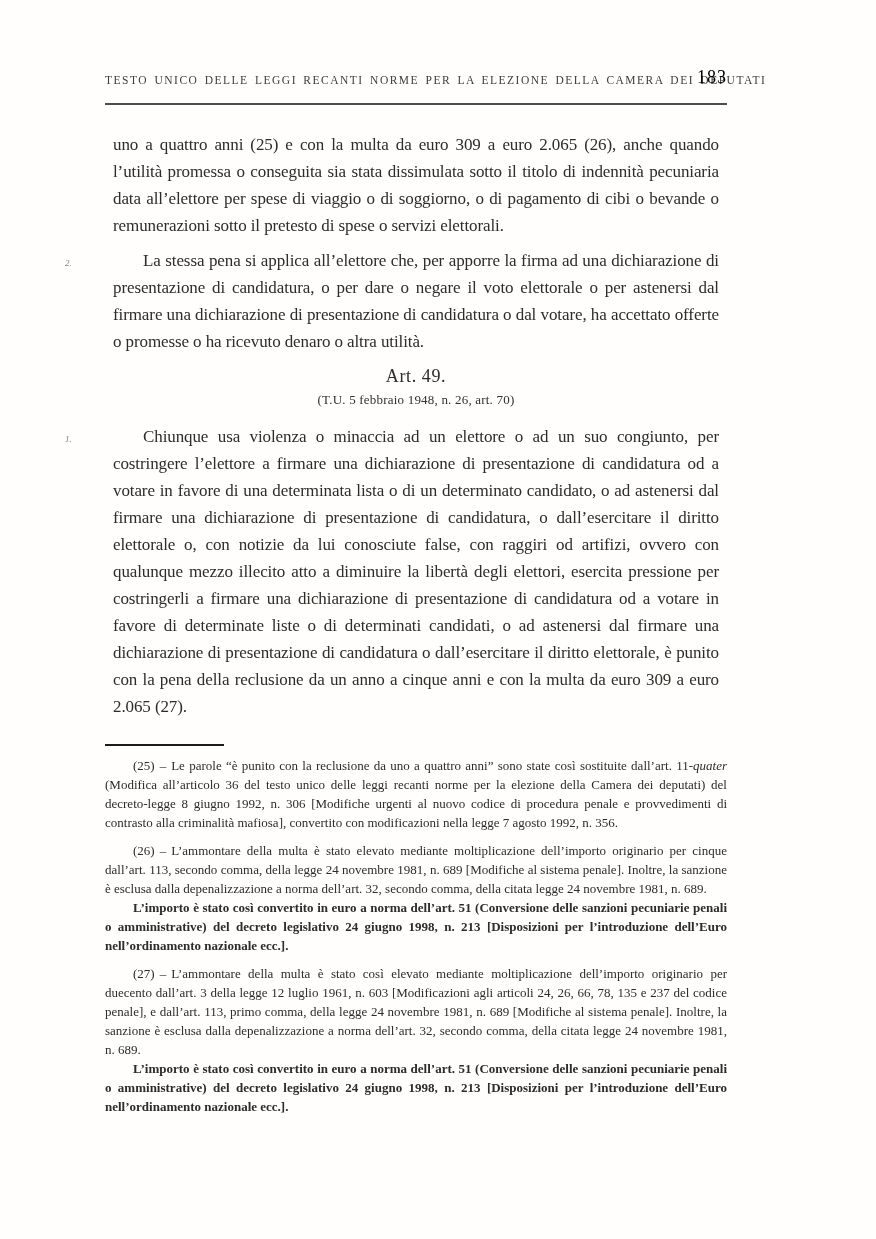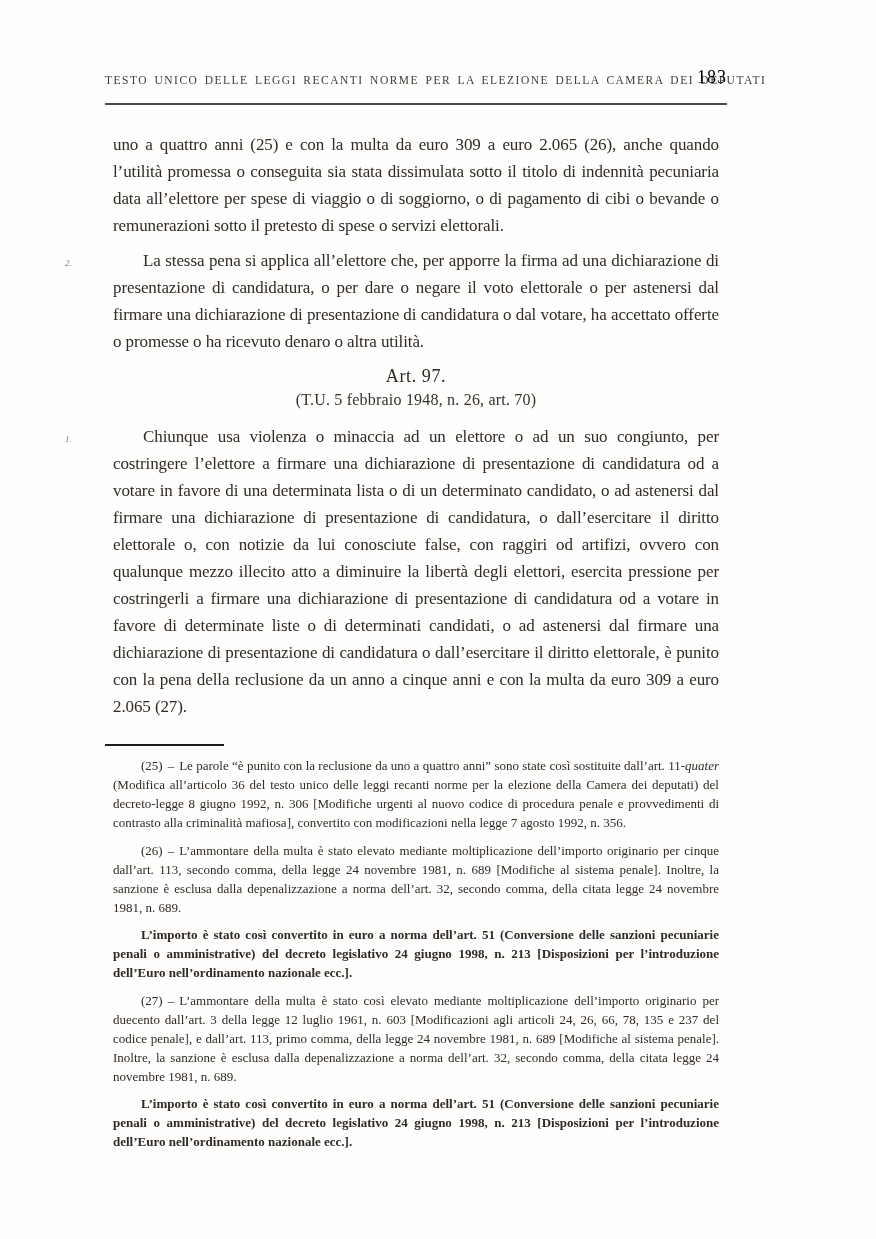--- a/index.html
+++ b/index.html
@@ -73,21 +73,21 @@
   .art-title {
     margin: 8px 0 0 0;
     font-size: 18px;
     font-weight: normal;
     text-align: center;
     letter-spacing: 0.6px;
     line-height: 27px;
   }
   .art-source {
     text-align: center;
-    font-size: 16px;
+    font-size: 13px;
     line-height: 18px;
     margin: 1px 0 14px 0;
     letter-spacing: 0.2px;
     color: #33302d;
   }
   
   .fn-sep {
     margin-top: 24px;
     width: 119px;
     height: 2px;
@@ -96,21 +96,21 @@
   .footnotes {
     margin-top: 10px;
     font-size: 13px;
     line-height: 19px;
     text-align: justify;
     letter-spacing: 0;
     color: #2e2b28;
   }
   .footnote { margin-bottom: 9px; }
   .footnote:last-child { margin-bottom: 0; }
-  .footnote p { margin: 8px; text-indent: 28px; }
+  .footnote p { margin: 0; text-indent: 28px; }
   .footnote p.fn-cont { text-indent: 28px; font-weight: bold; }
   .fn-dash { padding: 0 5px; }
   .fn-italic { font-style: italic; }
 </style>
 </head>
 <body>
 
 <div class="page">
   <div class="column">
 
@@ -123,21 +123,21 @@
 
     <div class="body-block">
 
       <p class="para-continuation">uno a quattro anni (25) e con la multa da euro 309 a euro 2.065 (26), anche quando l’utilità promessa o conseguita sia stata dissimulata sotto il titolo di indennità pecuniaria data all’elettore per spese di viaggio o di soggiorno, o di pagamento di cibi o bevande o remunerazioni sotto il pretesto di spese o servizi elettorali.</p>
 
       <div class="para-wrap">
         <span class="margin-num">2.</span>
         <p class="para-indent">La stessa pena si applica all’elettore che, per apporre la firma ad una dichiarazione di presentazione di candidatura, o per dare o negare il voto elettorale o per astenersi dal firmare una dichiarazione di presentazione di candidatura o dal votare, ha accettato offerte o promesse o ha ricevuto denaro o altra utilità.</p>
       </div>
 
-      <h2 class="art-title">Art. 97.</h2>
+      <h2 class="art-title">Art. 49.</h2>
 
       <div class="art-source">(T.U. 5 febbraio 1948, n. 26, art. 70)</div>
 
       <div class="para-wrap">
         <span class="margin-num">1.</span>
         <p class="para-indent">Chiunque usa violenza o minaccia ad un elettore o ad un suo congiunto, per costringere l’elettore a firmare una dichiarazione di presentazione di candidatura od a votare in favore di una determinata lista o di un determinato candidato, o ad astenersi dal firmare una dichiarazione di presentazione di candidatura, o dall’esercitare il diritto elettorale o, con notizie da lui conosciute false, con raggiri od artifizi, ovvero con qualunque mezzo illecito atto a diminuire la libertà degli elettori, esercita pressione per costringerli a firmare una dichiarazione di presentazione di candidatura od a votare in favore di determinate liste o di determinati candidati, o ad astenersi dal firmare una dichiarazione di presentazione di candidatura o dall’esercitare il diritto elettorale, è punito con la pena della reclusione da un anno a cinque anni e con la multa da euro 309 a euro 2.065 (27).</p>
       </div>
 
     </div>
 

